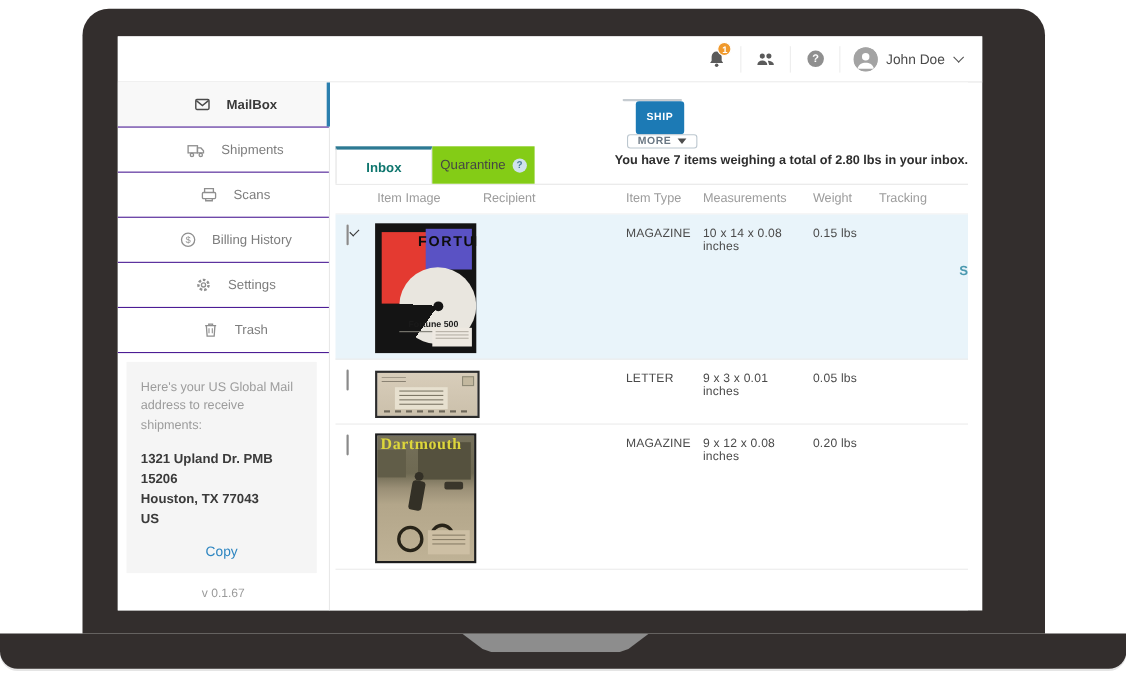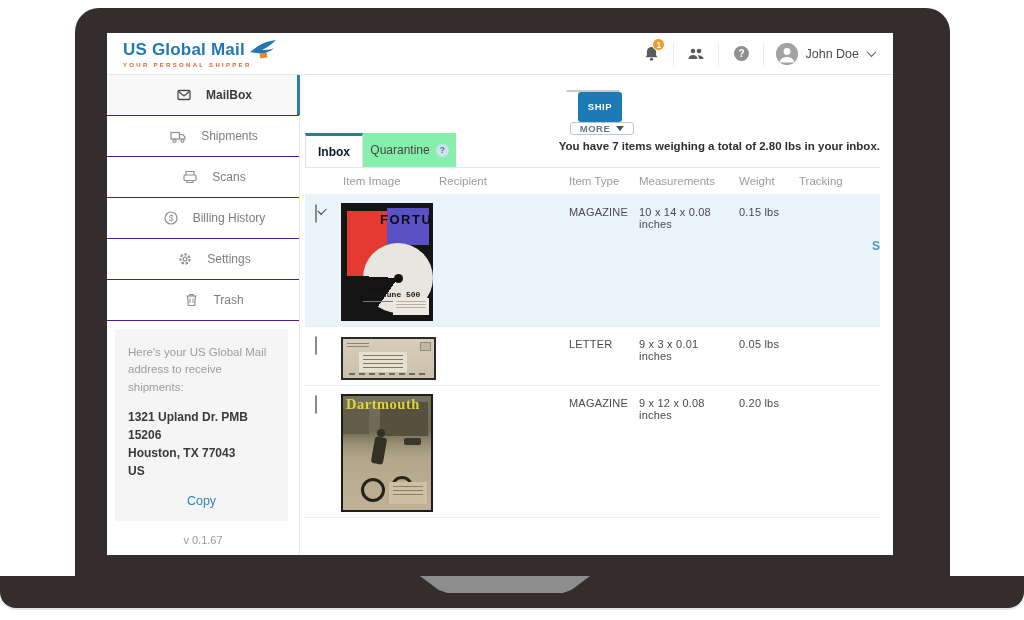--- a/index.html
+++ b/index.html
@@ -80,23 +80,23 @@
               background:var(--ship-blue,#1c7ab5); color:#fff; font-size:9.5px; font-weight:bold;
               letter-spacing:0.6px; cursor:pointer; }
   .more-btn { margin-left:19px; height:30px; border:1px solid #bcc7cf; border-radius:3px;
               display:flex; align-items:center; gap:6px; padding:0 9px; color:#6b7884;
               font-size:9.5px; font-weight:bold; letter-spacing:0.5px; background:#fff; cursor:pointer; }
   .caret-down { width:0; height:0; border-left:4px solid transparent; border-right:4px solid transparent;
                 border-top:5px solid #4d4d4d; }
 
   .tab-band { margin:13px 0 0 5px; display:flex; height:34px; }
   .tab { display:flex; align-items:center; justify-content:center; font-size:12px; cursor:pointer; }
-  .tab-inbox { width:58px; background:#fff; border:1px solid #e2e2e2; border-bottom:none;
-               border-top:3px solid var(--tab-accent,#2d7a93); color:#0f172a; font-weight:bold; }
-  .tab-quarantine { width:93px; background:#86efac; color:#454545; gap:6px; margin-top:0; }
+  .tab-inbox { width:88px; background:#fff; border:1px solid #e2e2e2; border-bottom:none;
+               border-top:3px solid var(--tab-accent,#2d7a93); color:#0f766e; font-weight:bold; }
+  .tab-quarantine { width:93px; background:#84cc16; color:#454545; gap:6px; margin-top:0; }
   .q-icon { width:13px; height:13px; border-radius:50%; background:#cfe2ed; color:#4d7d99;
             font-size:9px; font-weight:bold; display:flex; align-items:center; justify-content:center; }
   .q-icon::after { content:"?"; }
   .summary { margin-left:auto; padding-top:7px; font-size:11.5px; font-weight:bold; color:#2e2e2e; }
 
   .table { margin-left:5px; width:575px; border-top:1px solid #e6e6e6; }
   .thead, .trow { display:grid; grid-template-columns:36px 96px 130px 70px 100px 60px 83px; }
   .thead { height:27px; align-items:center; color:#9c9c9c; font-size:11.5px;
            border-bottom:1px solid #f0f0f0; }
   .thead > div { padding-left:2px; }
@@ -113,21 +113,21 @@
   
   .fortune { width:92px; height:118px; background:#141414; position:relative; overflow:hidden; }
   .f-red    { position:absolute; left:6px;  top:8px; width:47px; height:65px; background:#e43a31; }
   .f-purple { position:absolute; left:46px; top:5px; width:42px; height:37px; background:#5a52c4; }
   .f-title  { position:absolute; left:8px; right:4px; top:9px; text-align:center; color:#0d0d0d;
               font-size:13px; font-weight:bold; letter-spacing:1.5px;margin-left:31px; }
   .f-circle { position:absolute; left:22px; top:40px; width:70px; height:70px; border-radius:50%;
               background:conic-gradient(from 215deg, rgba(0,0,0,0) 0deg 58deg, #e9e6df 58deg 360deg); }
   .f-dot    { position:absolute; left:53px; top:71px; width:9px; height:9px; border-radius:50%; background:#141414; }
   .f-sub    { position:absolute; left:22px; width:62px; top:87px; text-align:center; color:#1a1a1a;
-              font-family:Liberation Mono, monospace; font-weight:bold; font-size:8px;
+              font-family:Liberation Sans, sans-serif; font-weight:bold; font-size:8px;
               border-bottom:1px solid #7c7a72; padding-bottom:2px; }
   .f-card   { position:absolute; right:4px; bottom:6px; width:36px; height:17px; background:#eee9e1;
               padding:3px 3px; }
   .f-card i { display:block; height:1px; background:#b5b0a6; margin-bottom:2px; }
 
   
   .letter { width:95px; height:43px; border:2px solid #2b2b2b; background:linear-gradient(#d8cdba,#cbc0ab);
             position:relative; margin-top:2px; }
   .l-stamp { position:absolute; right:3px; top:3px; width:11px; height:9px; background:#c3b89f;
              border:1px solid #8f8a77; }
@@ -164,32 +164,20 @@
 <body>
 
 <div class="laptop-lid"></div>
 <div class="laptop-base">
   <div class="laptop-notch"></div>
 </div>
 
 <div class="screen">
 
   <header class="app-header">
-    <div class="brand">
-      <div class="brand-top">
-        <span class="brand-name">US Global Mail</span>
-        <span>
-          <svg class="ic" width="28" height="20" viewBox="0 0 28 20">
-            <path d="M1 13 C7 9 12 3 27 1 C21 7 17 9 13 11 C17 11 21 11 25 9 C19 15 11 15 7 14 Z" fill="#2277b4"></path>
-            <rect x="11" y="14" width="7" height="5" rx="0.5" fill="#e8872e" transform="rotate(-8 14.5 16.5)"></rect>
-          </svg>
-        </span>
-      </div>
-      <span class="brand-tagline">YOUR PERSONAL SHIPPER</span>
-    </div>
 
     <div class="header-right">
       <div class="icon-btn">
         <span>
           <svg class="ic" width="17" height="17" viewBox="0 0 16 16">
             <path d="M8 1.8a4.3 4.3 0 0 0-4.3 4.3v3.6L2.4 11.6h11.2L12.3 9.7V6.1A4.3 4.3 0 0 0 8 1.8z" fill="#5a5a5a"></path>
             <circle cx="8" cy="13.4" r="1.5" fill="#5a5a5a"></circle>
           </svg>
         </span>
         <span class="badge">1</span>

